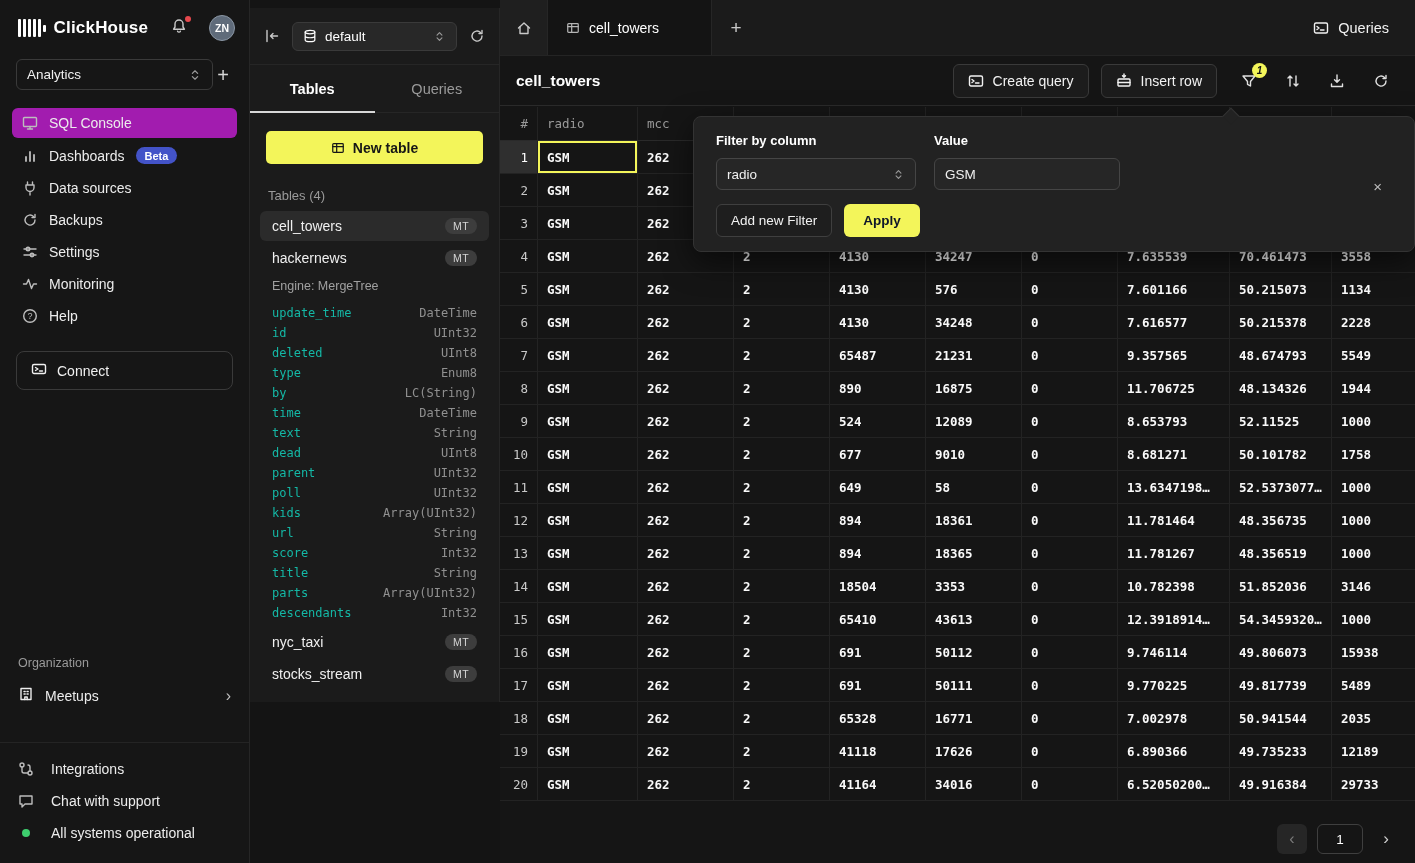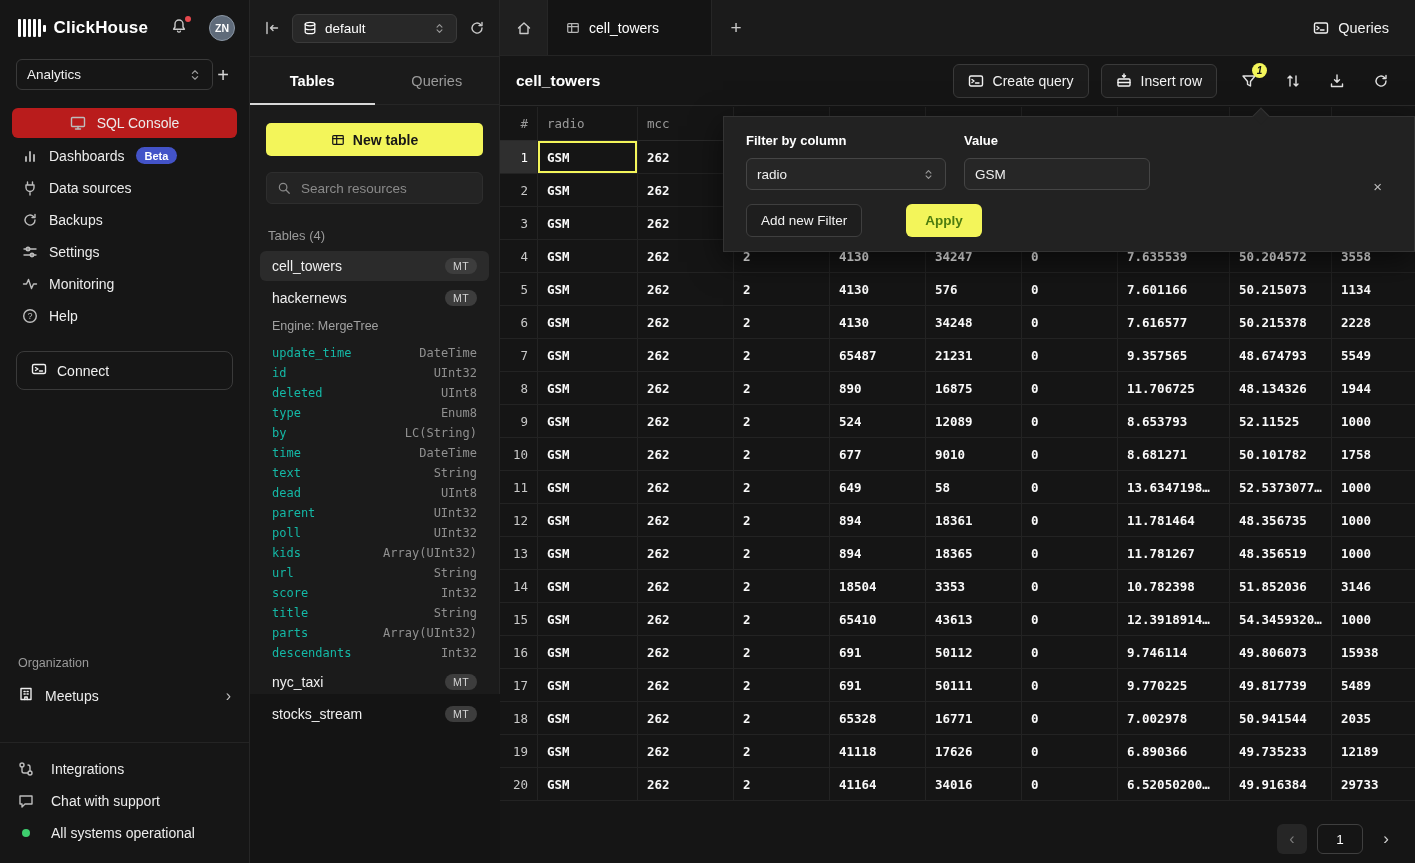--- a/index.html
+++ b/index.html
@@ -31,40 +31,40 @@
   .ws-row { display:flex; align-items:center; padding:8px 16px 10px; }
   .ws-select { flex:1; display:flex; align-items:center; justify-content:space-between;
                border:1px solid #3a3a3a; border-radius:6px; padding:7px 10px;
                font-size:13.5px; color:#f0f0f0; cursor:pointer; }
   .ws-select .ic { width:14px; height:14px; color:#9a9a9a; }
   .plus-btn { color:#d5d5d5; font-size:20px; line-height:1; padding:0 4px; cursor:pointer; }
   .menu { padding:8px 12px 0; display:flex; flex-direction:column; gap:2px; }
   .menu-item { display:flex; align-items:center; gap:11px; padding:7px 10px;
                border-radius:6px; font-size:14px; color:#ececec; cursor:pointer; }
   .menu-item .mi-icon { color:#bdbdbd; display:flex; }
-  .menu-item.active { background:#b91c1c;justify-content:center; }
+  .menu-item.active { background:#a21caf; }
   .badge-beta { background:#4353c8; color:#fff; font-size:11px; font-weight:600;
                 padding:2.5px 9px; border-radius:10px; }
   .connect-btn { margin:20px 16px 0; border:1px solid #3a3a3a; border-radius:8px;
                  padding:9px 14px; display:flex; align-items:center; gap:10px;
                  font-size:14px; color:#f0f0f0; cursor:pointer; }
   .org-section { position:absolute; top:656px; left:0; right:0; }
   .org-label { color:#9a9a9a; font-size:12.5px; padding:0 18px 8px; }
   .org-item { display:flex; align-items:center; gap:11px; padding:8px 18px;
               font-size:14px; cursor:pointer; color:#ececec; }
   .org-item .chev { margin-left:auto; color:#bdbdbd; font-size:16px; }
   .side-footer { position:absolute; bottom:6px; left:0; right:0;
                  border-top:1px solid #242424; padding:10px 0 8px; }
   .foot-item { display:flex; align-items:center; gap:17px; padding:8px 18px;
                font-size:14px; color:#ececec; cursor:pointer; }
   .foot-item .mi-icon { color:#bdbdbd; display:flex; }
   .status-dot { width:8px; height:8px; border-radius:50%; margin:0 4px; }
 
   
-  .explorer { position:absolute; left:250px; top:0; width:250px; height:694px;
+  .explorer { position:absolute; left:250px; top:8px; width:250px; height:694px;
               background:#1b1b1b; border-right:1px solid #262626; }
   .exp-top { height:57px; display:flex; align-items:center; gap:12px; padding:0 14px;
              border-bottom:1px solid #262626; }
   .icon-plain { color:#c9c9c9; display:flex; cursor:pointer; }
   .db-select { flex:1; display:flex; align-items:center; gap:8px; background:#282828;
                border:1px solid #3a3a3a; border-radius:6px; padding:6px 10px;
                font-size:13.5px; cursor:pointer; }
   .db-select .updown { margin-left:auto; color:#9a9a9a; width:13px; height:13px; }
   .exp-tabs { height:48px; display:flex; border-bottom:1px solid #262626; }
   .exp-tab { flex:1; display:flex; align-items:center; justify-content:center;
@@ -144,22 +144,22 @@
 
   .pagination { position:absolute; right:16px; bottom:9px; display:flex; align-items:center;
                 gap:10px; }
   .pg { display:flex; align-items:center; justify-content:center; border-radius:6px;
         cursor:pointer; }
   .pg.prev { width:30px; height:30px; background:#262626; color:#7a7a7a; font-size:16px; }
   .pg.page { width:46px; height:30px; border:1px solid #3f3f3f; color:#fff; font-size:13.5px; }
   .pg.next { width:26px; height:30px; color:#cfcfcf; font-size:17px; }
 
   
-  .popup { position:absolute; left:223px; top:116px; right:0; height:136px;
-           background:#222222; border:1px solid #333; border-radius:0;
+  .popup { position:absolute; left:193px; top:116px; right:0; height:136px;
+           background:#222222; border:1px solid #333; border-radius:8px;
            box-shadow:0 10px 30px rgba(0,0,0,.55); z-index:20; padding:16px 22px; }
   .popup .caret { position:absolute; top:-7px; left:531px; width:12px; height:12px;
                   background:#222222; border-left:1px solid #333; border-top:1px solid #333;
                   transform:rotate(45deg); }
   .popup-fields { display:flex; gap:18px; }
   .fgroup label { display:block; font-size:13px; font-weight:600; color:#fff;
                   margin-bottom:10px; }
   .fselect { height:32px; background:#262626; border:1px solid #454545; border-radius:6px;
              display:flex; align-items:center; justify-content:space-between; padding:0 10px;
              font-size:13.5px; color:#f0f0f0; cursor:pointer; }
@@ -167,23 +167,23 @@
   .fg-col { width:200px; } .fg-crit { width:198px; } .fg-val { width:186px; }
   .fgroup input { width:100%; height:32px; background:#262626; border:1px solid #454545;
                   border-radius:6px; color:#f0f0f0; font-size:13.5px; padding:0 10px;
                   outline:none; font-family:"Liberation Sans",sans-serif; }
   .popup-close { position:absolute; right:32px; top:62px; color:#bdbdbd; font-size:15px;
                  cursor:pointer; line-height:1; }
   .popup-actions { display:flex; gap:12px; margin-top:14px; }
   .btn-dark2 { background:#1e1e1e; border:1px solid #3f3f3f; color:#f2f2f2; border-radius:6px;
                padding:8px 14px; font-size:13.5px; cursor:pointer;
                font-family:"Liberation Sans",sans-serif; }
-  .btn-yellow { background:#f3f55a; border:none; color:#4d7c0f; border-radius:6px;
+  .btn-yellow { background:#f3f55a; border:none; color:#0f172a; border-radius:6px;
                 padding:8px 19px; font-size:13.5px; font-weight:600; cursor:pointer;
-                font-family:"Liberation Sans",sans-serif;margin-left:32px; }
+                font-family:"Liberation Sans",sans-serif; }
 </style>
 </head>
 <body>
 
 <aside class="sidebar">
   <div class="brand-row">
     <span class="logo">
       <i></i>
         <i></i>
         <i></i>
@@ -354,27 +354,20 @@
   </div>
 
   <button class="new-table-btn">
     <svg class="ic" viewBox="0 0 16 16" style="width:14px;height:14px;">
         <rect x="2" y="3" width="12" height="10" rx="1"></rect>
         <path d="M2 6.5h12M6.5 3v10"></path>
       </svg>
     <span>New table</span>
   </button>
 
-  <div class="search-box">
-    <svg class="ic" viewBox="0 0 16 16" style="width:14px;height:14px;">
-        <circle cx="7" cy="7" r="4.3"></circle>
-        <path d="M10.3 10.3L14 14"></path>
-      </svg>
-    <input type="text" placeholder="Search resources" style="">
-  </div>
 
   <div class="tables-label">Tables (4)</div>
 
   <div class="table-item selected">
     <span>cell_towers</span>
     <span class="mt-badge">MT</span>
   </div>
   <div class="table-item">
     <span>hackernews</span>
     <span class="mt-badge">MT</span>
@@ -575,21 +568,21 @@
         </div>
         <div class="tr">
           <div class="td col0 rownum">4</div>
           <div class="td col1">GSM</div>
           <div class="td col2">262</div>
           <div class="td col3">2</div>
           <div class="td col4">4130</div>
           <div class="td col5">34247</div>
           <div class="td col6">0</div>
           <div class="td col7">7.635539</div>
-          <div class="td col8">50.204572</div>
+          <div class="td col8">70.461473</div>
           <div class="td col9">3558</div>
         </div>
         <div class="tr">
           <div class="td col0 rownum">5</div>
           <div class="td col1">GSM</div>
           <div class="td col2">262</div>
           <div class="td col3">2</div>
           <div class="td col4">4130</div>
           <div class="td col5">576</div>
           <div class="td col6">0</div>

